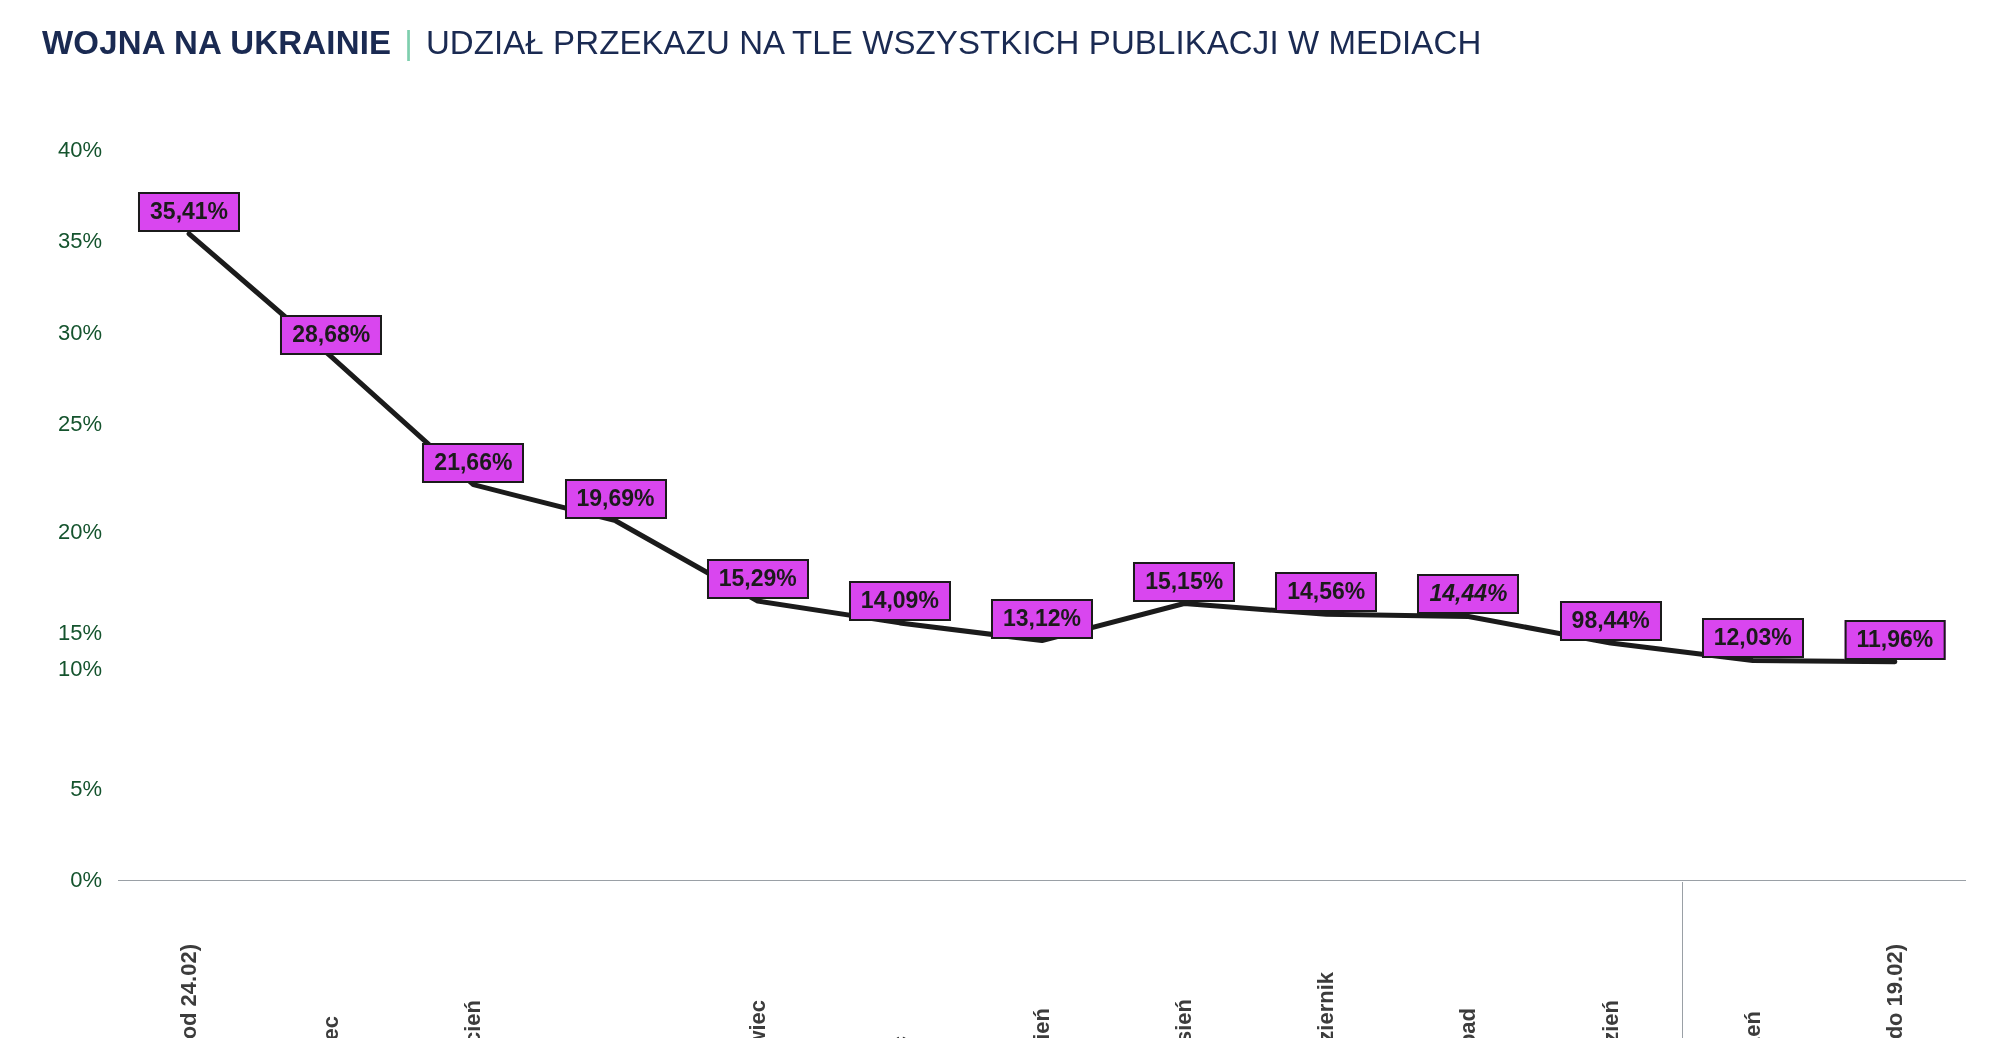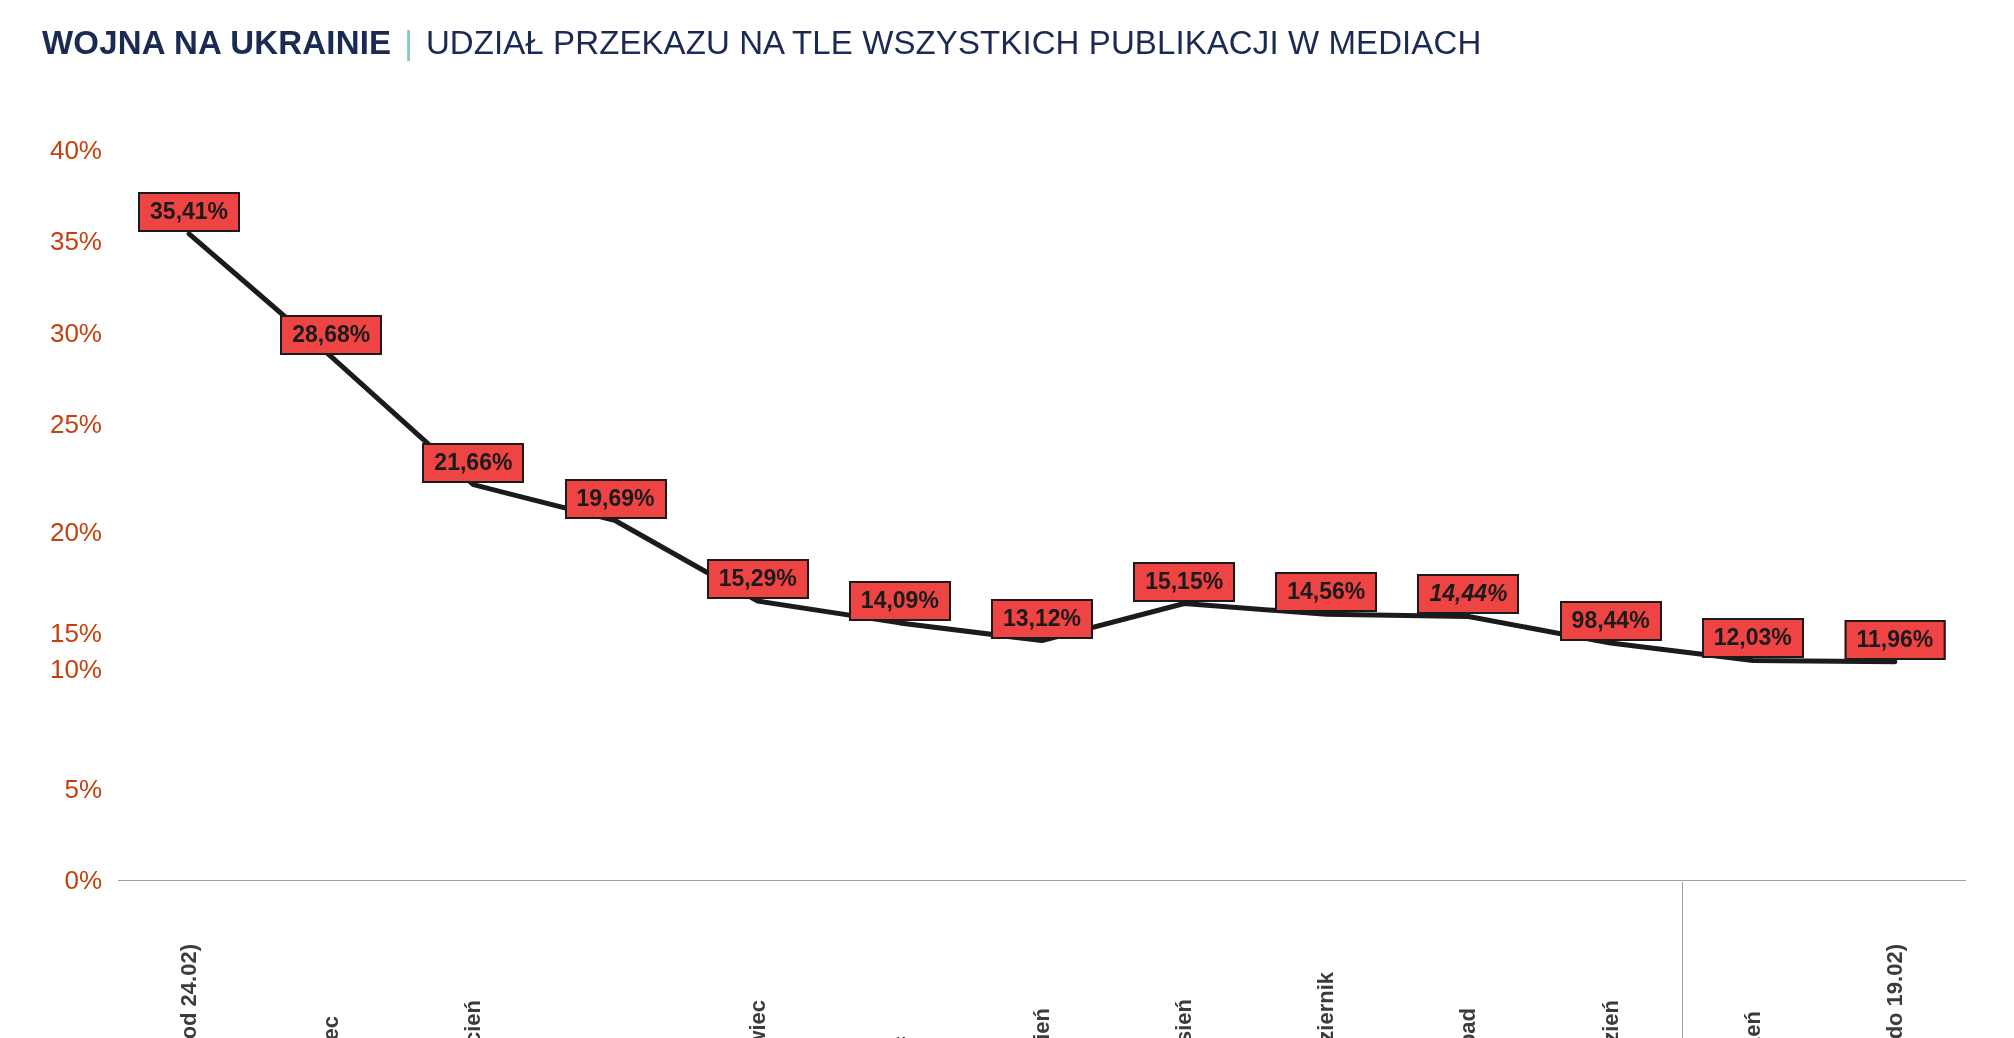--- a/index.html
+++ b/index.html
@@ -81,31 +81,31 @@
     position: absolute;
     left: 0;
     top: 0;
     width: 118px;
     height: 790px;
   }
   .y-label {
     position: absolute;
     right: 16px;
     transform: translateY(-50%);
-    font-size: 26px;
-    color: #c2410c;
+    font-size: 22px;
+    color: #14532d;
     font-weight: 400;
     white-space: nowrap;
   }
 
   
   .dlabel {
     position: absolute;
     transform: translate(-50%, -50%);
-    background: #ef4444;
+    background: #d946ef;
     border: 2px solid #1b1b1b;
     color: #1b1b1b;
     font-size: 23px;
     font-weight: 700;
     padding: 6px 10px 7px 10px;
     line-height: 1;
     white-space: nowrap;
     box-sizing: border-box;
   }
 

